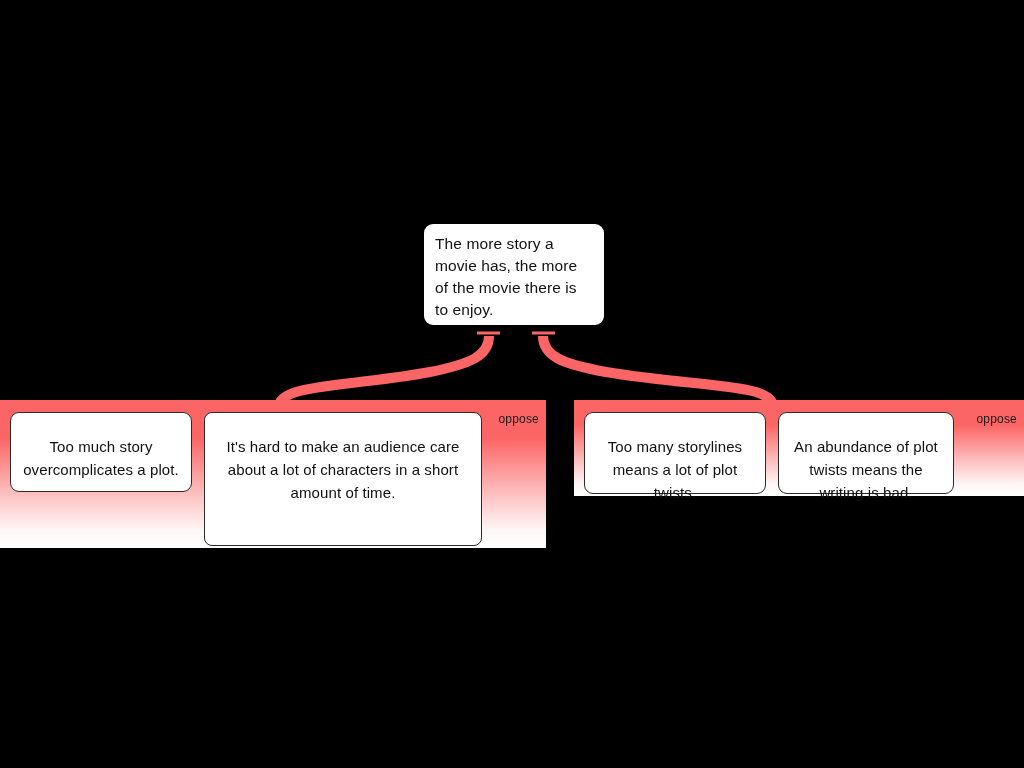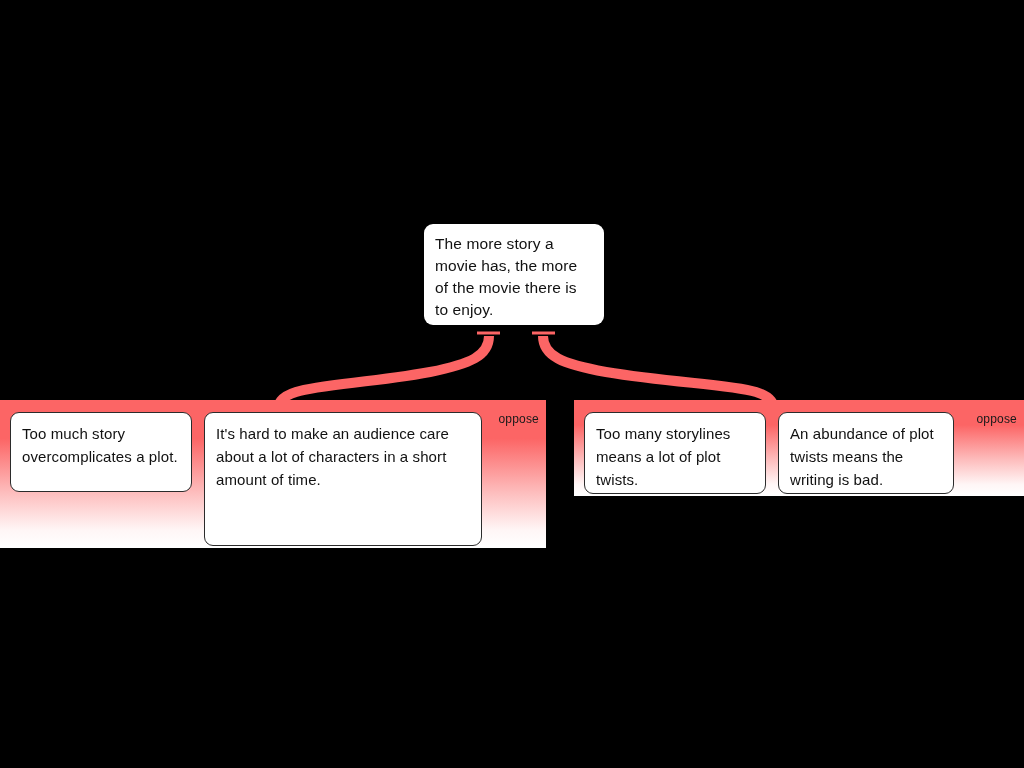--- a/index.html
+++ b/index.html
@@ -73,32 +73,33 @@
   .cluster-left .cluster-label  { right: 7px; }
   .cluster-right .cluster-label { right: 7px; }
 
   
   .arg-card {
     position: absolute;
     background: #ffffff;
     border: 1.2px solid #2b2b2b;
     border-radius: 9px;
     box-sizing: border-box;
-    padding: 9px 11px 0 11px;
+    padding: 22px 11px 0 11px;
+    text-align: center;
   }
   .arg-card .arg-text {
     font-size: 15px;
     line-height: 23px;
     color: #111111;
     letter-spacing: 0.1px;
   }
 
   
   .card-l1 { left: 10px;  top: 12px; width: 182px; height: 80px; }
-  .card-l2 { left: 204px; top: 12px; width: 278px; height: 134px; }
+  .card-l2 { left: 204px; top: 12px; width: 278px; height: 134px; border-radius: 8px; }
 
   
   .card-r1 { left: 10px;  top: 12px; width: 182px; height: 82px; }
   .card-r2 { left: 204px; top: 12px; width: 176px; height: 82px; }
 </style>
 </head>
 <body>
 
 <div id="stage">
 

